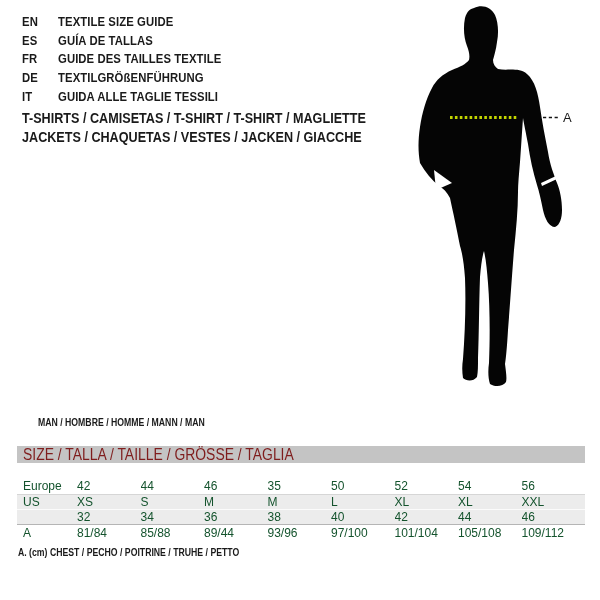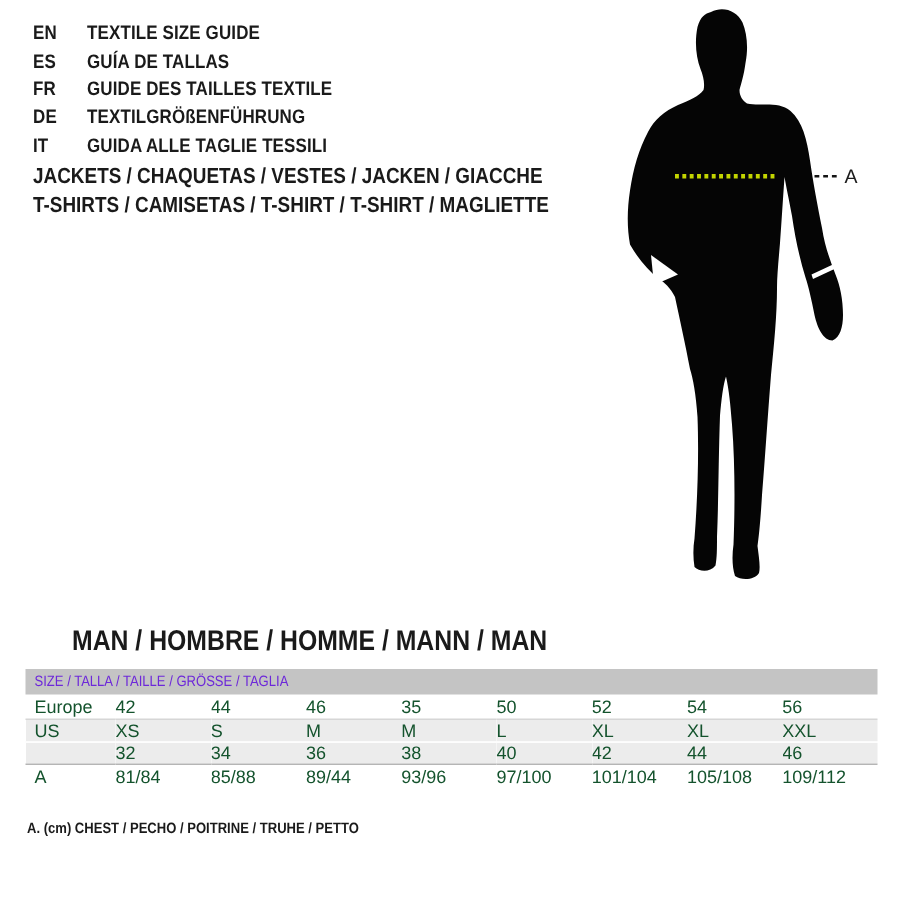--- a/index.html
+++ b/index.html
@@ -16,27 +16,27 @@
   .lang-text{display:inline-block;vertical-align:top;}
 
   
   .cat-block{position:absolute;left:22px;top:109px;}
   .cat-line{height:18.5px;line-height:18.5px;font-size:14.5px;font-weight:bold;letter-spacing:0;}
 
   
   .figure{position:absolute;left:390px;top:0;width:210px;height:410px;}
 
   
-  .section-title{position:absolute;left:28px;top:417px;font-size:19px;font-weight:bold;padding-left:20px;}
+  .section-title{position:absolute;left:18px;top:417px;font-size:10px;font-weight:bold;padding-left:20px;}
 
   
   .size-table-wrap{position:absolute;left:17px;top:446px;width:568px;}
   .t-header{
-    height:17px;line-height:17px;background:#c4c4c4;color:#6d28d9;
-    font-size:10px;padding-left:6px;margin-bottom:1px;
+    height:17px;line-height:17px;background:#c4c4c4;color:#7f1d1d;
+    font-size:16px;padding-left:6px;margin-bottom:16px;
   }
   table.sizes{border-collapse:collapse;table-layout:fixed;width:568px;font-size:12px;color:#14532d;}
   table.sizes td{padding:0;text-align:left;overflow:hidden;white-space:nowrap;}
   table.sizes td.lbl{text-align:left;padding-left:6px;}
   tr.r-europe{height:15px;background:#ffffff;}
   tr.r-europe td{border-bottom:1px solid #d6d6d6;}
   tr.r-us{height:15px;background:#ececec;}
   tr.r-us td{border-bottom:1px solid #fbfbfb;}
   tr.r-mid{height:15px;background:#ececec;padding-left:12px;}
   tr.r-mid td{border-bottom:1px solid #b5b5b5;}
@@ -62,22 +62,22 @@
     </div>
     <div class="lang-row">
       <span class="lang-code cond">DE</span><span class="lang-text cond">TEXTILGRÖßENFÜHRUNG</span>
     </div>
     <div class="lang-row">
       <span class="lang-code cond">IT</span><span class="lang-text cond">GUIDA ALLE TAGLIE TESSILI</span>
     </div>
   </div>
 
   <div class="cat-block">
+    <div class="cat-line"><span class="cond">T-SHIRTS / CAMISETAS / T-SHIRT / T-SHIRT / MAGLIETTE</span></div>
     <div class="cat-line"><span class="cond">JACKETS / CHAQUETAS / VESTES / JACKEN / GIACCHE</span></div>
-    <div class="cat-line"><span class="cond">T-SHIRTS / CAMISETAS / T-SHIRT / T-SHIRT / MAGLIETTE</span></div>
   </div>
 
   <svg class="figure" viewBox="0 0 210 410" width="210" height="410" aria-hidden="true">
     <path fill="#050505" d="
       M 84,8
       C 92,4 101,7 105,15
       C 108,22 109,32 107,42
       C 106,50 104,56 103,60
       C 103,64 105,67 108,69
       C 117,71 129,67 137,74

